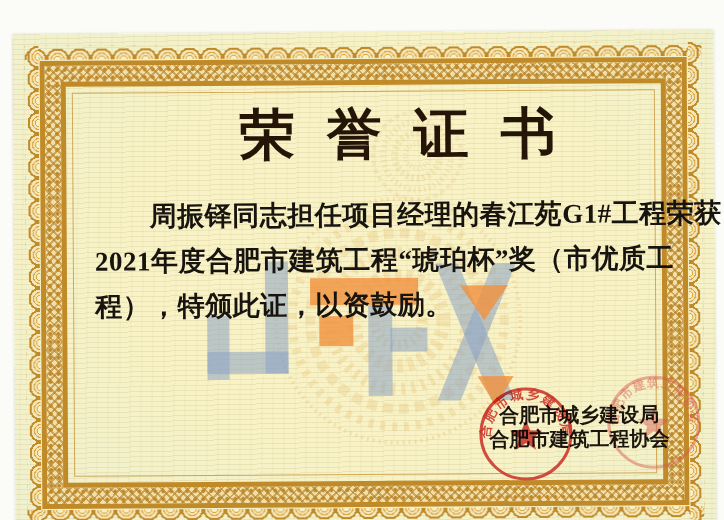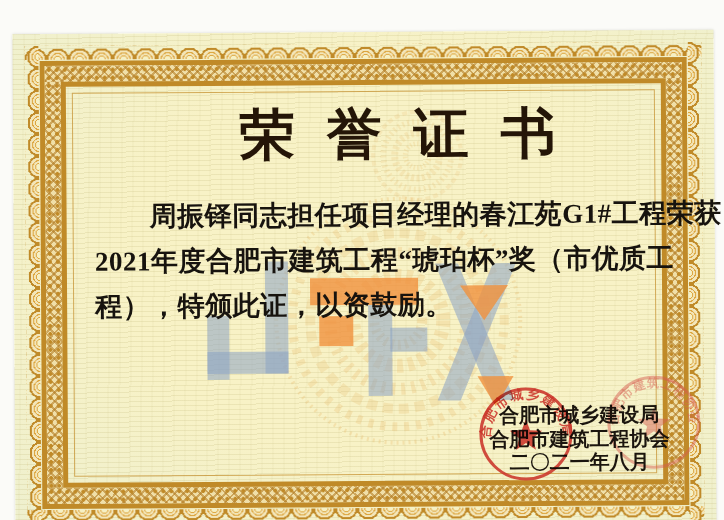--- a/index.html
+++ b/index.html
@@ -130,21 +130,20 @@
 
       <div class="cert-body">
         <div class="bline indent">周振铎同志担任项目经理的春江苑G1#工程荣获</div>
         <div class="bline">2021年度合肥市建筑工程“琥珀杯”奖（市优质工</div>
         <div class="bline">程），特颁此证，以资鼓励。</div>
       </div>
 
       <div class="sig-block">
         <div>合肥市城乡建设局</div>
         <div>合肥市建筑工程协会</div>
-        <div>二〇二一年八月</div>
       </div>
 
       <svg class="seal seal-1" width="120" height="120" viewBox="0 0 120 120">
         <circle class="ring" cx="60" cy="60" r="45"></circle>
         <polygon class="star" points="60,45 64.1,56.3 76.2,56.8 66.7,64.2 70,75.8 60,69 50,75.8 53.3,64.2 43.8,56.7 55.9,56.3"></polygon>
         <path id="sealArc1" d="M 27,75 A 36,36 0 1 1 93,75" fill="none"></path>
         <text font-size="13" letter-spacing="2">
           <textPath href="#sealArc1" startOffset="50%" text-anchor="middle">合肥市城乡建设局</textPath>
         </text>
       </svg>

